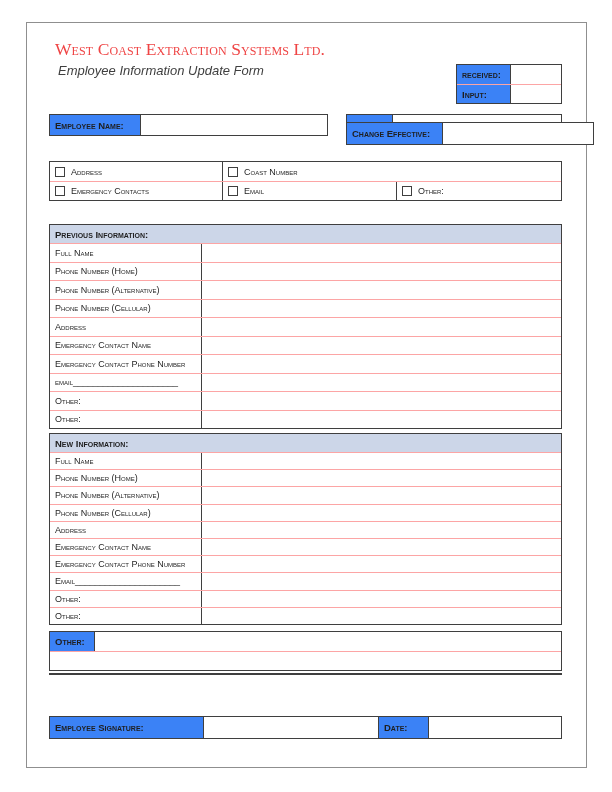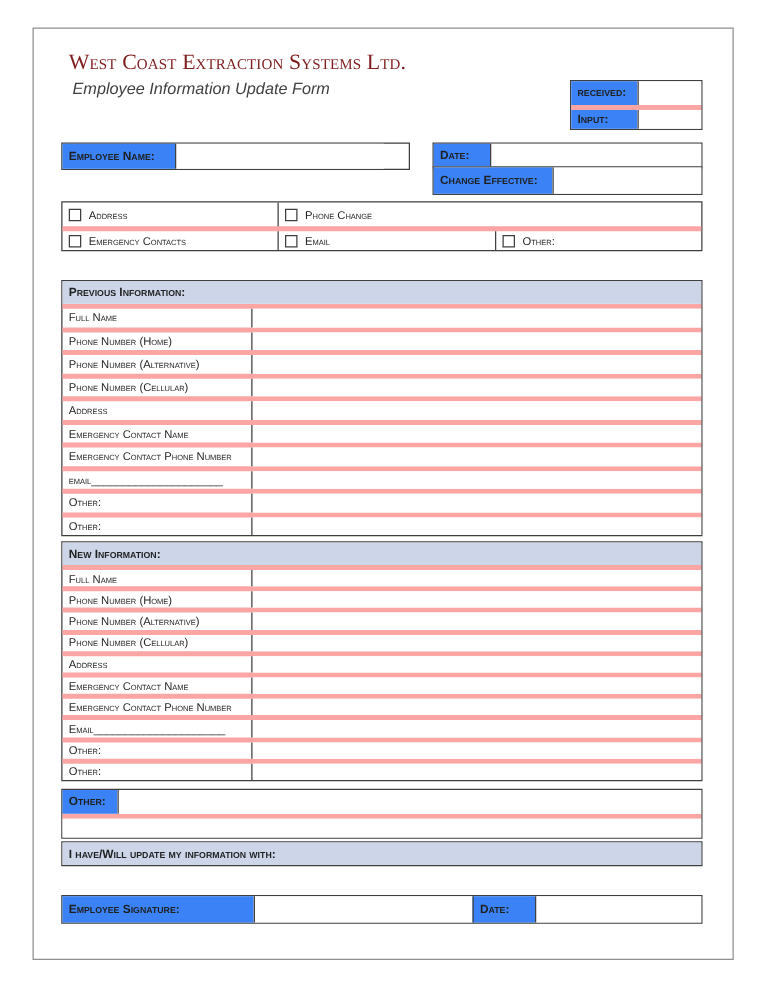--- a/index.html
+++ b/index.html
@@ -17,33 +17,33 @@
     border: 1px solid #8f8f8f;
     background: #ffffff;
   }
   .abs { position: absolute; }
 
   .company-title {
     font-family: "Liberation Serif", serif;
     font-variant: small-caps;
     font-size: 17.5px;
     font-weight: 500;
-    color: #7f1d1d;
+    color: #ef4444;
     letter-spacing: 0.1px;
     white-space: nowrap;
   }
   .form-title {
     font-style: italic;
     font-size: 13px;
     color: #3f3f3f;
     white-space: nowrap;
   }
   .tbl { border: 1px solid #3f3f3f; background: #fff; }
   .trow { display: flex; }
-  .trow + .trow { border-top: 4px solid #fca5a5; }
+  .trow + .trow { border-top: 1px solid #fca5a5; }
   .cell { overflow: hidden; white-space: nowrap; }
   .cell + .cell { border-left: 1px solid #3f3f3f; }
 
   .lbl-fill { background: #3b82f6; }
   .hdr-fill { background: #ccd6e8; }
 
   .flabel {
     font-variant: small-caps;
     font-size: 9.5px;
     font-weight: 700;
@@ -117,36 +117,36 @@
     </div>
   </div>
 
   <div class="abs tbl" style="left:319px; top:91px; width:216px;">
     <div class="trow" style="height:19px;">
       <div class="cell flabel lbl-fill" style="width:45px;">Date:</div>
       <div class="cell value-cell" style="width:169px;"></div>
     </div>
   </div>
 
-  <div class="abs tbl" style="left:319px; top:110px; width:216px;">
+  <div class="abs tbl" style="left:319px; top:99px; width:248px;">
     <div class="trow" style="height:21px;">
       <div class="cell flabel lbl-fill" style="width:95px;">Change Effective:</div>
       <div class="cell value-cell" style="width:119px;"></div>
     </div>
   </div>
 
   <div class="abs tbl" style="left:22px; top:138px; width:513px;">
     <div class="trow" style="height:19px;">
       <div class="cell cb-item" style="width:172px;">
         <span class="cb"></span>
         <span class="cb-text">Address</span>
       </div>
       <div class="cell cb-item" style="width:174px;">
         <span class="cb"></span>
-        <span class="cb-text">Phone Change</span>
+        <span class="cb-text">Coast Number</span>
       </div>
       <div class="cell cb-item" style="width:165px;margin-top:36px;">
         <span class="cb"></span>
         <span class="cb-text">Name</span>
       </div>
     </div>
     <div class="trow" style="height:19px;">
       <div class="cell cb-item" style="width:172px;">
         <span class="cb"></span>
         <span class="cb-text">Emergency Contacts</span>
@@ -258,23 +258,20 @@
     <div class="trow" style="height:19px;">
       <div class="cell flabel lbl-fill" style="width:44px;">Other:</div>
       <div class="cell value-cell" style="width:467px;"></div>
     </div>
     <div class="trow" style="height:19px;">
       <div class="cell value-cell" style="width:511px;"></div>
     </div>
   </div>
 
   <div class="abs tbl" style="left:22px; top:650px; width:513px;">
-    <div class="trow">
-      <div class="cell section-hdr hdr-fill" style="width:511px;">I have/Will update my information with:</div>
-    </div>
   </div>
 
   <div class="abs tbl" style="left:22px; top:693px; width:513px;">
     <div class="trow" style="height:21px;">
       <div class="cell flabel lbl-fill" style="width:153px;">Employee Signature:</div>
       <div class="cell value-cell" style="width:175px;"></div>
       <div class="cell flabel lbl-fill" style="width:50px;">Date:</div>
       <div class="cell value-cell" style="width:133px;"></div>
     </div>
   </div>

